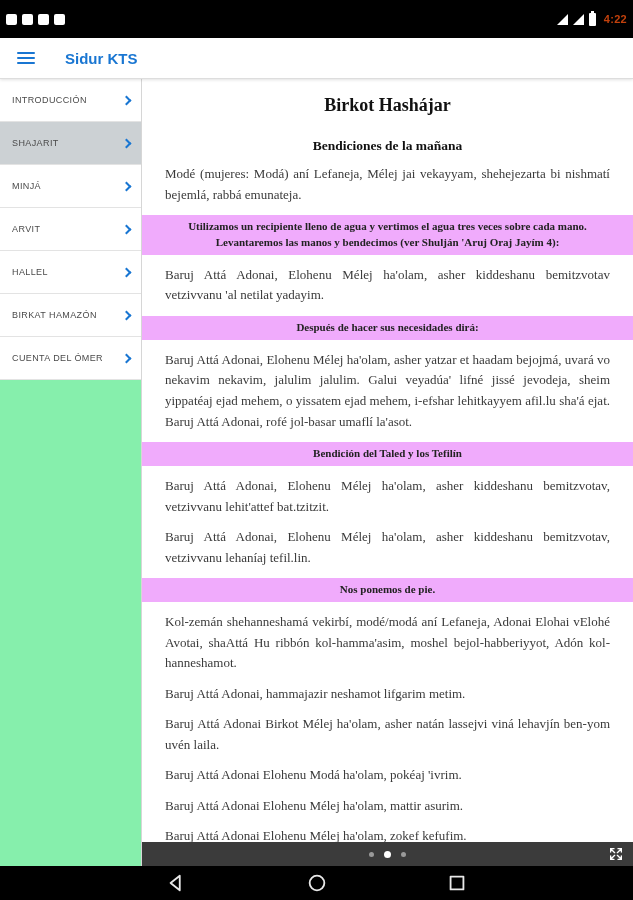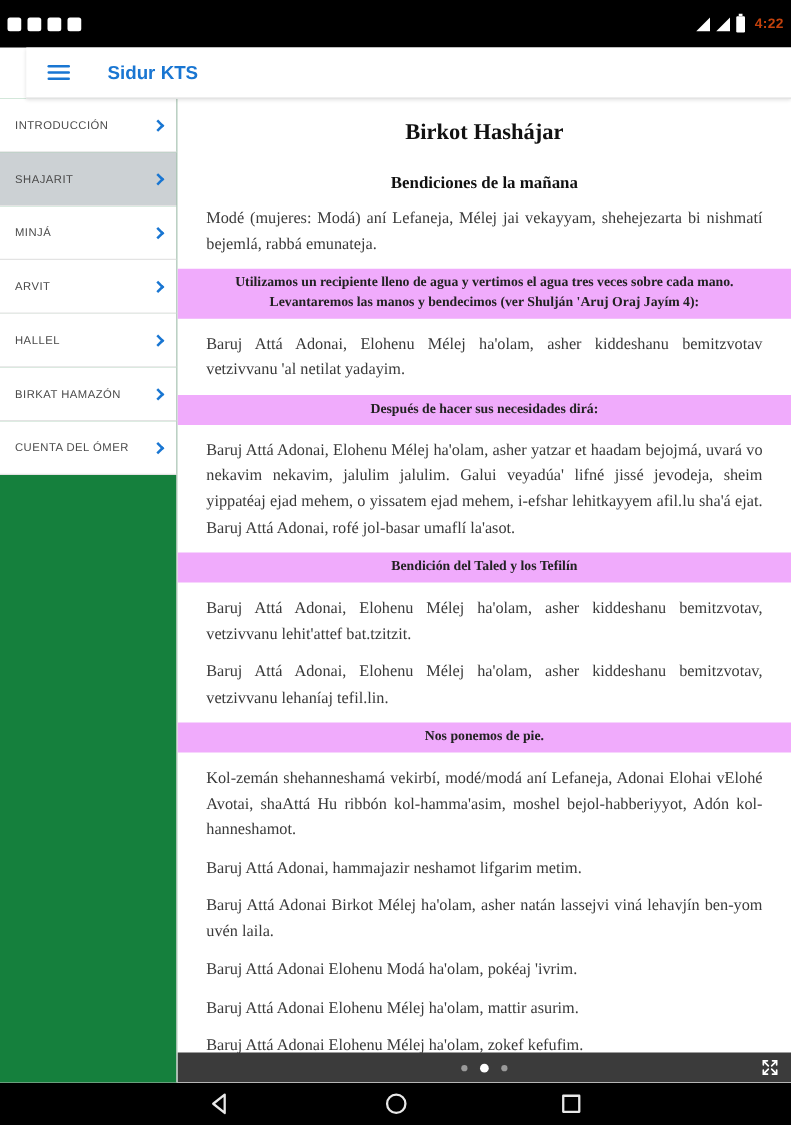--- a/index.html
+++ b/index.html
@@ -20,30 +20,30 @@
   .notif-icon { width:11px; height:11px; background:#fff; border-radius:2px; }
   .signal-tri { width:0; height:0; border-left:11px solid transparent; border-bottom:11px solid #fff; }
   .battery { width:7px; height:13px; background:#fff; border-radius:1px; position:relative; }
   .battery:before { content:""; position:absolute; top:-2px; left:2px; width:3px; height:2px; background:#fff; }
   .sb-time { font-size:11px; font-weight:bold; margin-left:3px; letter-spacing:.3px; }
 
   
   .app-bar {
     height:41px; background:#fff; flex:0 0 auto; z-index:3;
     display:flex; align-items:center; gap:30px; padding:0 17px;
-    border-bottom:1px solid #ddd; box-shadow:0 1px 3px rgba(0,0,0,.12);margin-left:21px;
+    border-bottom:1px solid #ddd; box-shadow:0 1px 3px rgba(0,0,0,.12);
   }
   .hamburger { width:18px; display:flex; flex-direction:column; gap:3px; cursor:pointer; }
   .hamburger span { display:block; height:2px; background:#1976d2; border-radius:1px; }
   .app-title { color:#1976d2; font-size:15px; font-weight:bold; }
 
   
   .body-row { flex:1 1 auto; display:flex; min-height:0; position:relative; background:#fff; }
 
-  .sidebar { width:142px; flex:0 0 auto; background:#15803d; border-right:1px solid #d6d6d6; }
+  .sidebar { width:142px; flex:0 0 auto; background:#86efac; border-right:1px solid #d6d6d6; }
   .side-item {
     height:43px; display:flex; align-items:center; justify-content:space-between;
     padding:0 11px 0 12px; border-bottom:1px solid #e3e3e3; cursor:pointer; background:#fff;
   }
   .side-item.selected { background:#ccd1d4; }
   .side-label { font-size:9px; color:#4a4a4a; letter-spacing:.4px; }
   .chevron { width:7px; height:7px; border-right:2px solid #1976d2; border-top:2px solid #1976d2; transform:rotate(45deg); flex:0 0 auto; }
 
   .content {
     flex:1 1 auto; position:relative; overflow:hidden; background:#fff;

